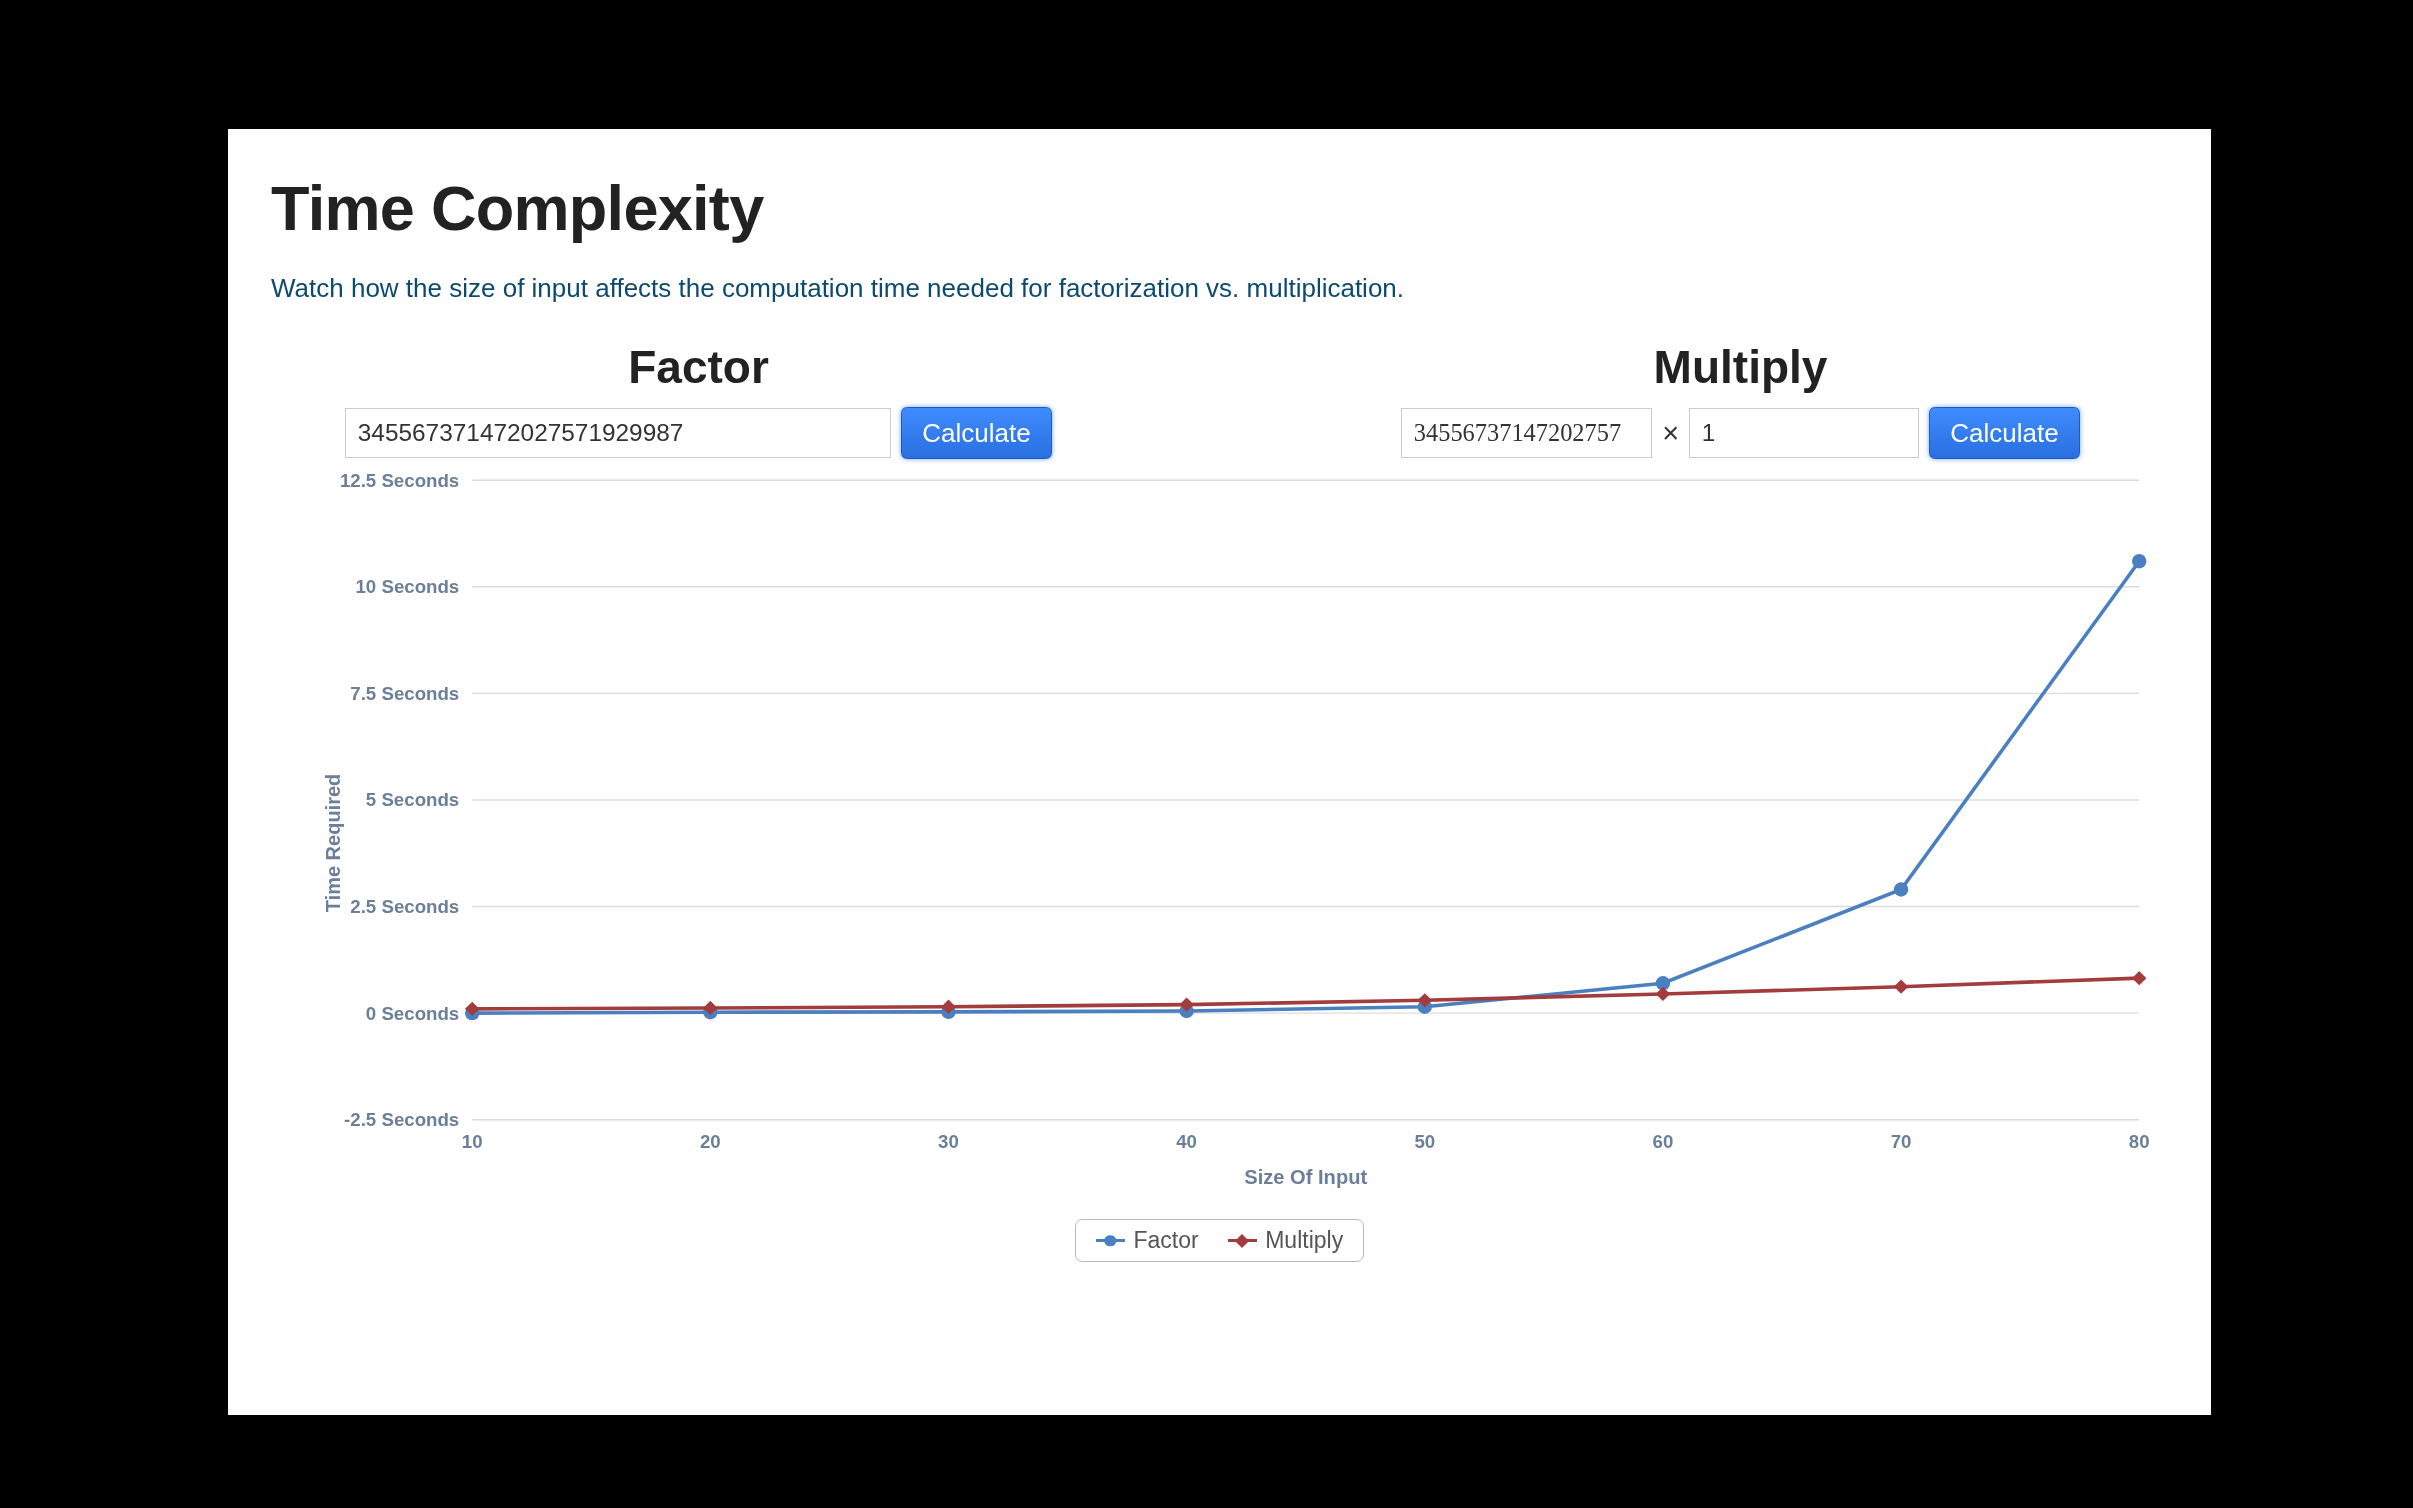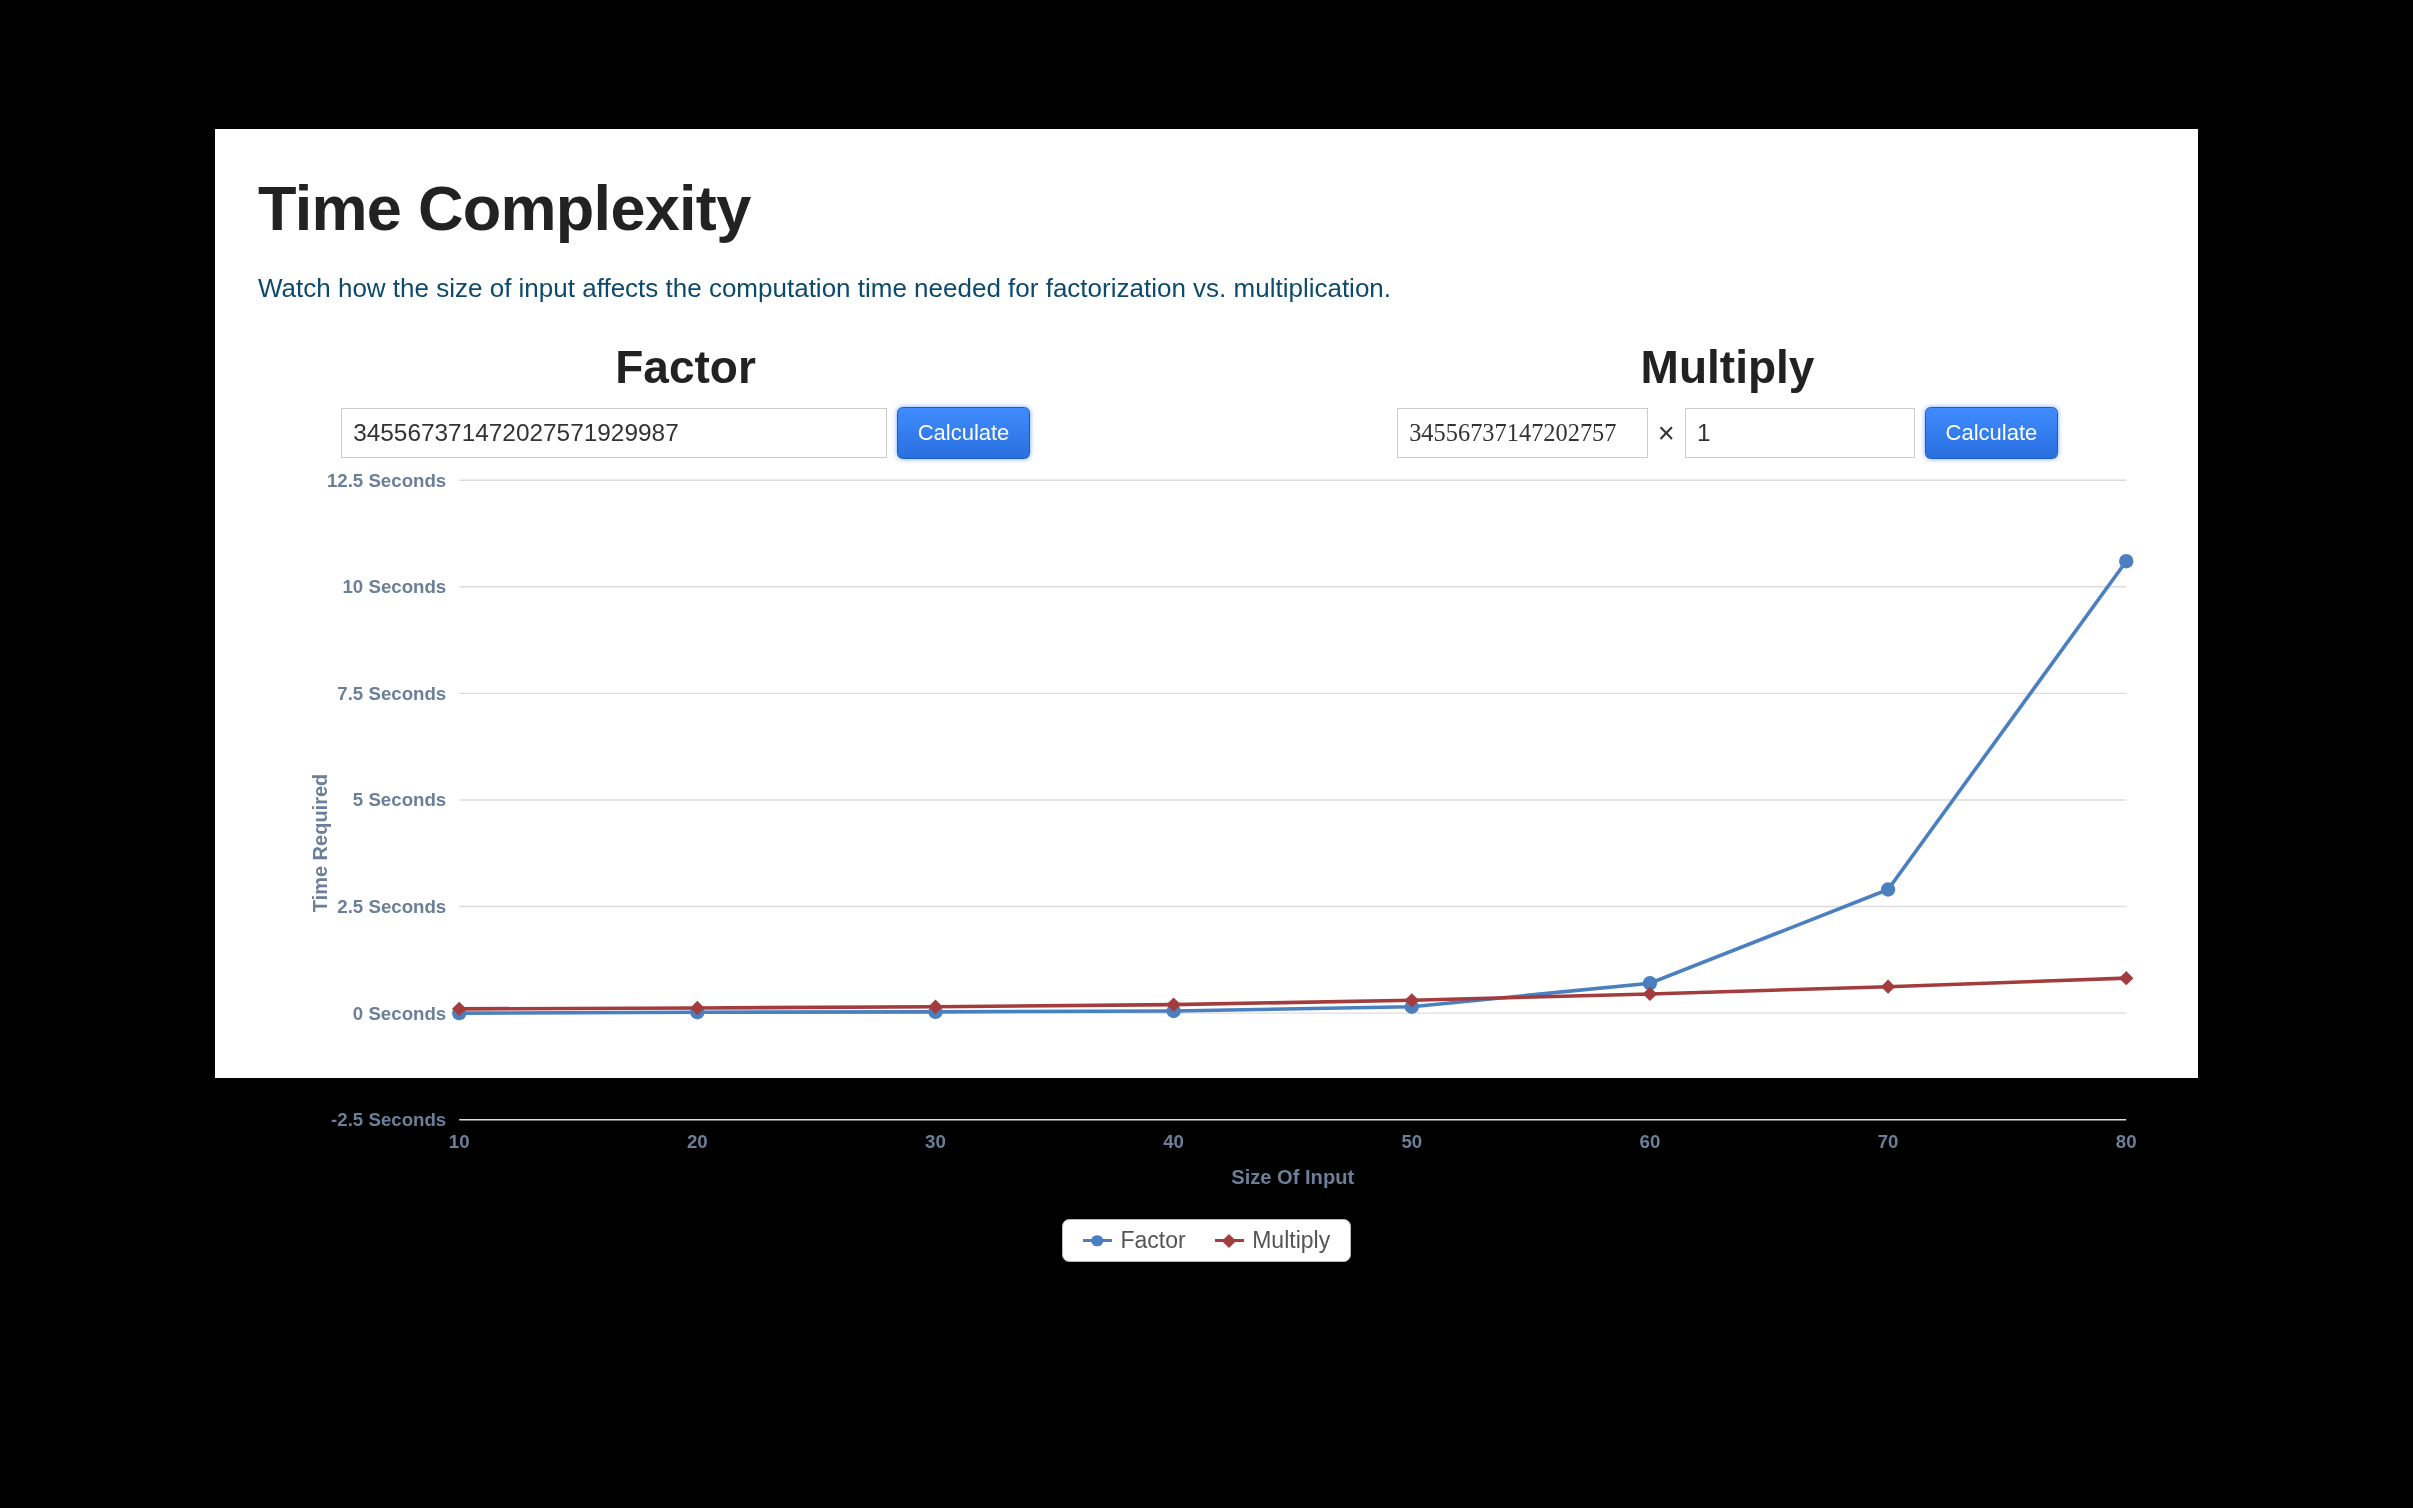--- a/index.html
+++ b/index.html
@@ -11,24 +11,24 @@
     font-family: "Helvetica Neue", Helvetica, Arial, sans-serif;
   }
   .stage {
     width: 2413px;
     height: 1508px;
     background: #000;
     position: relative;
   }
   .panel {
     position: absolute;
-    left: 215px;
+    left: 228px;
     top: 129px;
     width: 1983px;
-    height: 949px;
+    height: 1286px;
     background: #fff;
     box-shadow: 0 0 0 0.7px #000;
     padding: 43px 43px 29px 43px;
     box-sizing: border-box;
   }
 
   h1.title {
     margin: 0 0 29px 0;
     font-size: 63px;
     font-weight: 800;
@@ -76,21 +76,21 @@
   .input-wide { width: 546px; }
   .input-mid  { width: 251px; font-family: Liberation Serif, serif; }
   .input-small{ width: 230px; }
   .times {
     font-size: 29px;
     color: #333;
   }
   button.calc {
     height: 52px;
     padding: 8px 20px;
-    font-size: 22px;
+    font-size: 26px;
     color: #fff;
     background: linear-gradient(#3f8cff,#2a6fe0);
     border: 1.4px solid #1e5bbf;
     border-radius: 5.7px;
     cursor: pointer;
     box-shadow: 0 0 5.7px rgba(60,130,255,0.7);
   }
 
   .chart-wrap {
     position: relative;

